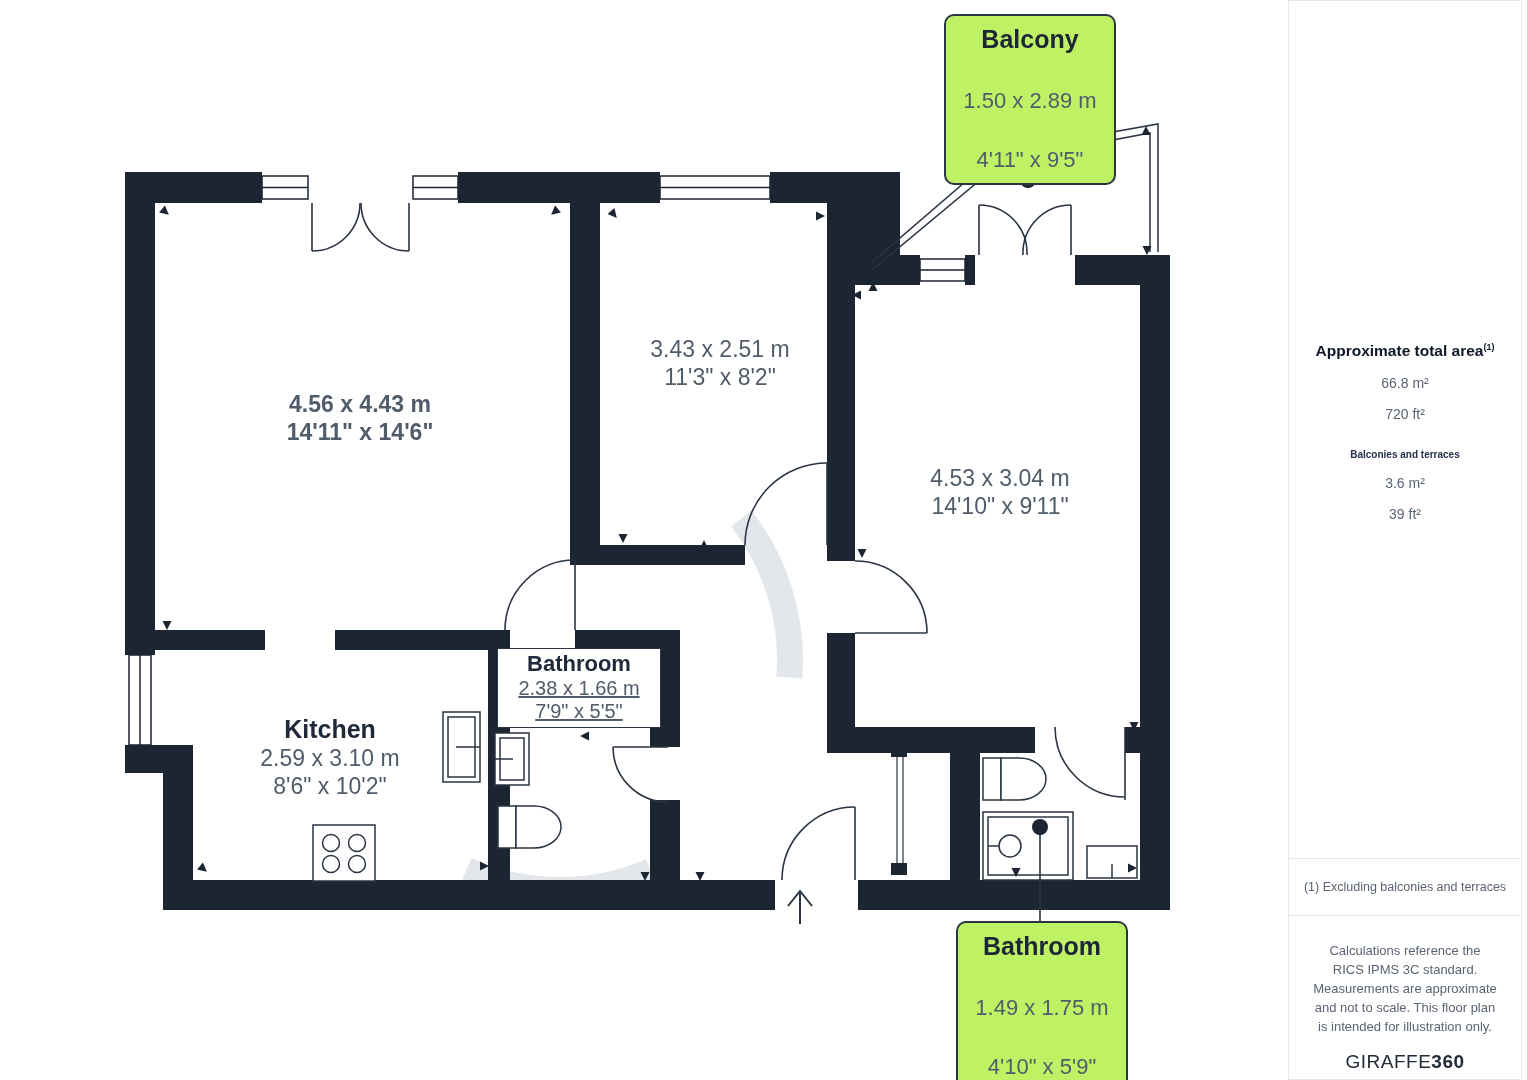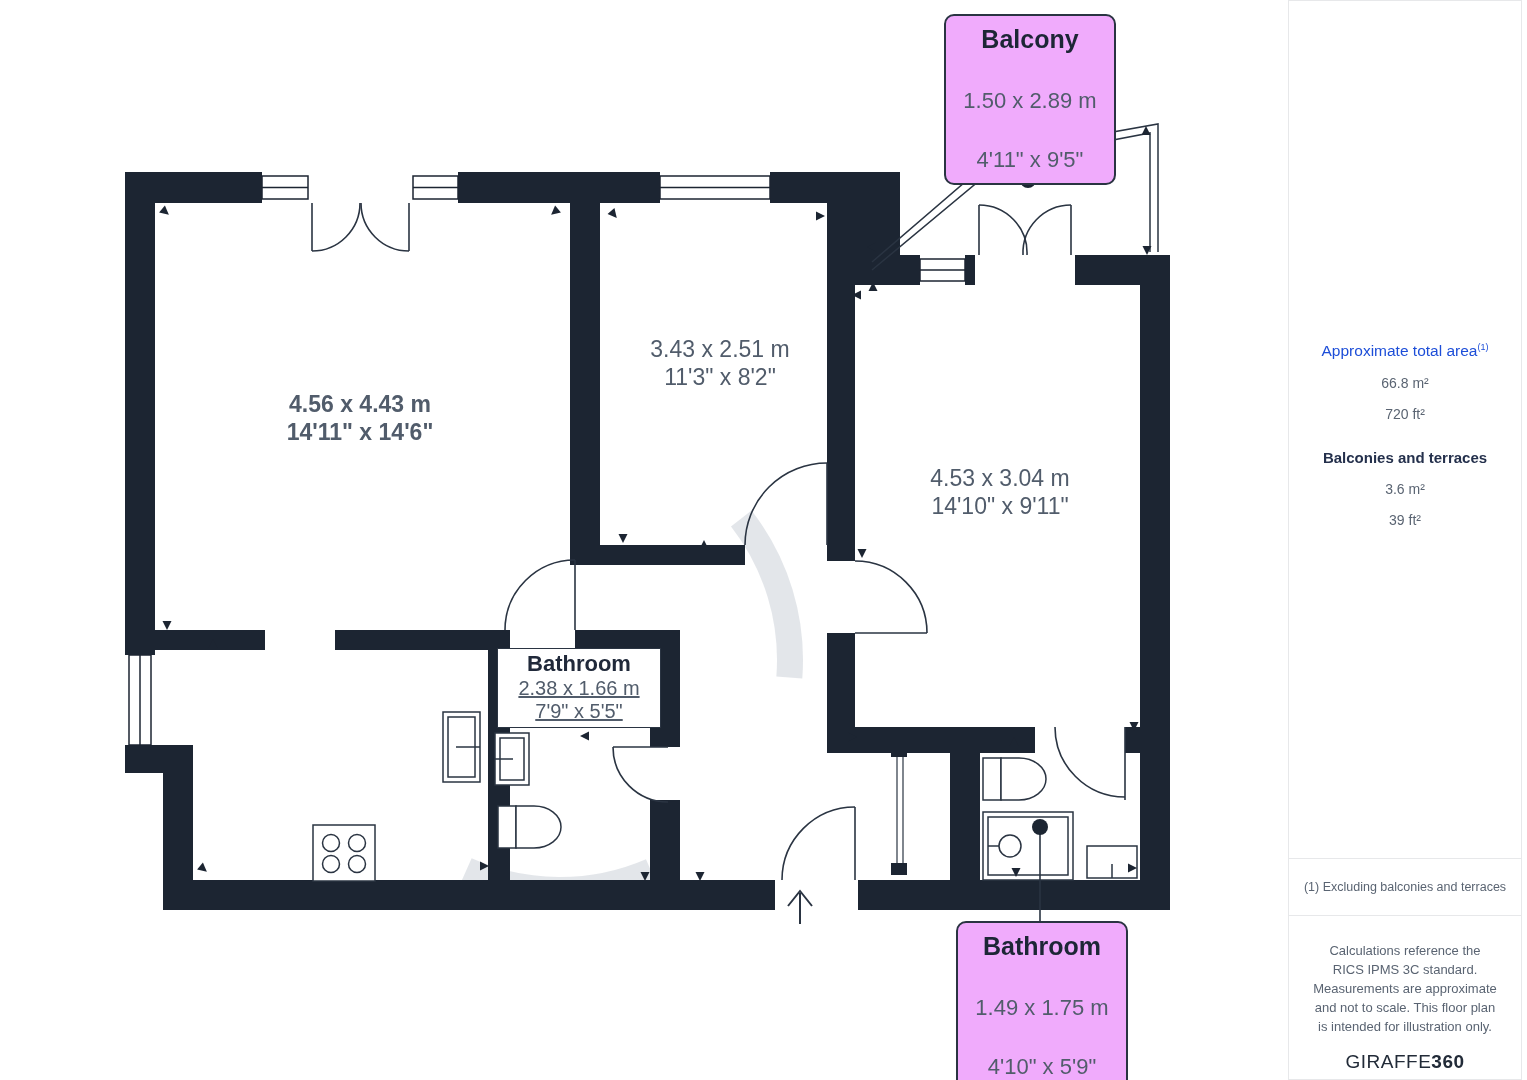--- a/index.html
+++ b/index.html
@@ -9,33 +9,33 @@
   .plan svg{position:absolute;left:0;top:0;}
   
   .room-label{position:absolute;transform:translate(-50%,-50%);text-align:center;white-space:nowrap;z-index:5;}
   .room-name{font-weight:bold;font-size:25px;color:#20293a;line-height:30px;}
   .room-dim{font-size:23px;color:#515c6b;line-height:28px;}
   .boxed-label{position:absolute;z-index:6;background:#ffffff;border:1.5px solid #2a3442;
     text-align:center;padding:2px 6px 4px 6px;}
   .boxed-label .room-name{font-size:22px;line-height:26px;}
   .boxed-label .room-dim{font-size:20px;line-height:23px;text-decoration:underline;}
   
-  .callout{position:absolute;z-index:7;background:#f0abfc;border:2px solid #2a3442;border-radius:10px;
+  .callout{position:absolute;z-index:7;background:#bef264;border:2px solid #2a3442;border-radius:10px;
     text-align:center;padding:8px 14px 10px 14px;white-space:nowrap;}
   .callout .title{font-weight:bold;font-size:25px;color:#1d2636;line-height:31px;}
   .callout .dim{font-size:22px;color:#515c6b;line-height:27px;margin-top:32px;}
   
   .sidebar{position:absolute;left:1288px;top:0;width:232px;height:1078px;background:#fff;
     border:1px solid #e7e8ea;}
   .area-block{position:absolute;top:341px;left:0;width:100%;text-align:center;}
-  .area-title{font-size:15.5px;font-weight:normal;color:#1d4ed8;}
+  .area-title{font-size:15.5px;font-weight:bold;color:#0f172a;}
   .area-title sup{font-size:9px;}
   .area-val{font-size:14px;color:#5a6472;margin-top:15px;}
   .area-val + .area-val{}
-  .sub-title{font-size:15px;font-weight:bold;color:#24304c;margin-top:27px;}
+  .sub-title{font-size:10px;font-weight:bold;color:#24304c;margin-top:27px;}
   .footnote-box{position:absolute;left:-1px;right:-1px;top:857px;height:56px;
     border-top:1px solid #e7e8ea;border-bottom:1px solid #e7e8ea;
     display:flex;align-items:center;justify-content:center;}
   .footnote-box div{font-size:12.5px;color:#5a6472;}
   .calc-box{position:absolute;left:0;right:0;top:914px;bottom:0;}
   .calc-text{margin:26px 24px 0 24px;text-align:center;font-size:13px;line-height:19px;color:#5a6472;}
   .brand{position:absolute;top:136px;width:100%;text-align:center;font-size:19px;color:#222b38;
     letter-spacing:0.5px;}
   .brand .b{font-weight:bold;}
 </style>
@@ -241,20 +241,25 @@
     <div class="room-label" style="left:720px;top:363px;">
       <div class="room-dim">3.43 x 2.51 m</div>
       <div class="room-dim">11'3" x 8'2"</div>
     </div>
 
     <div class="room-label" style="left:1000px;top:492px;">
       <div class="room-dim">4.53 x 3.04 m</div>
       <div class="room-dim">14'10" x 9'11"</div>
     </div>
 
+    <div class="room-label" style="left:330px;top:757px;">
+      <div class="room-name">Kitchen</div>
+      <div class="room-dim">2.59 x 3.10 m</div>
+      <div class="room-dim">8'6" x 10'2"</div>
+    </div>
 
     <div class="boxed-label" style="left:497px;top:648px;width:150px;">
       <div class="room-name">Bathroom</div>
       <div class="room-dim">2.38 x 1.66 m</div>
       <div class="room-dim">7'9" x 5'5"</div>
     </div>
 
 
     <div class="callout" style="left:944px;top:14px;width:140px;">
       <div class="title">Balcony</div>

